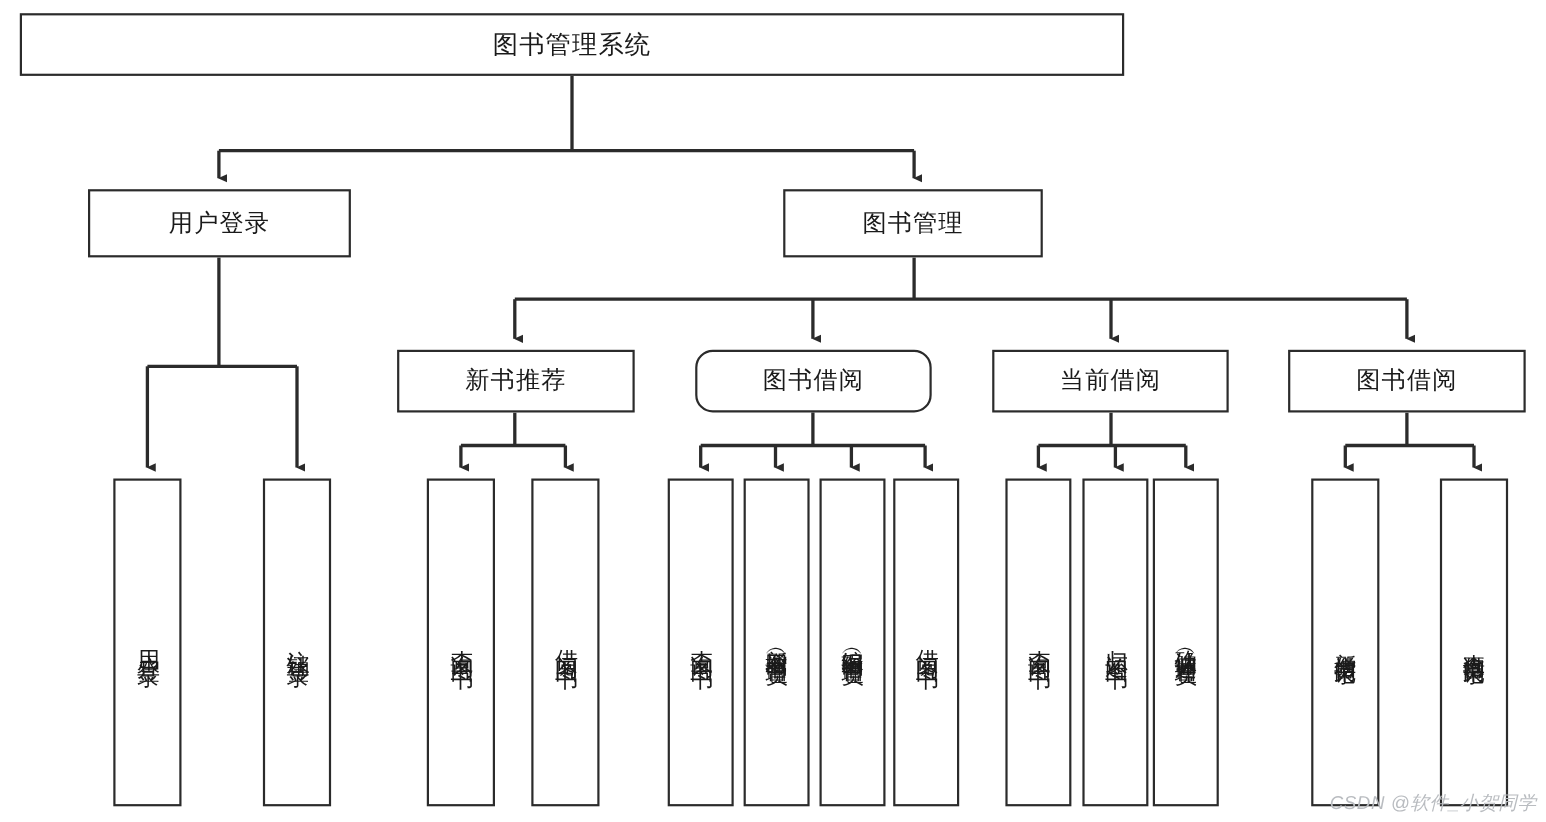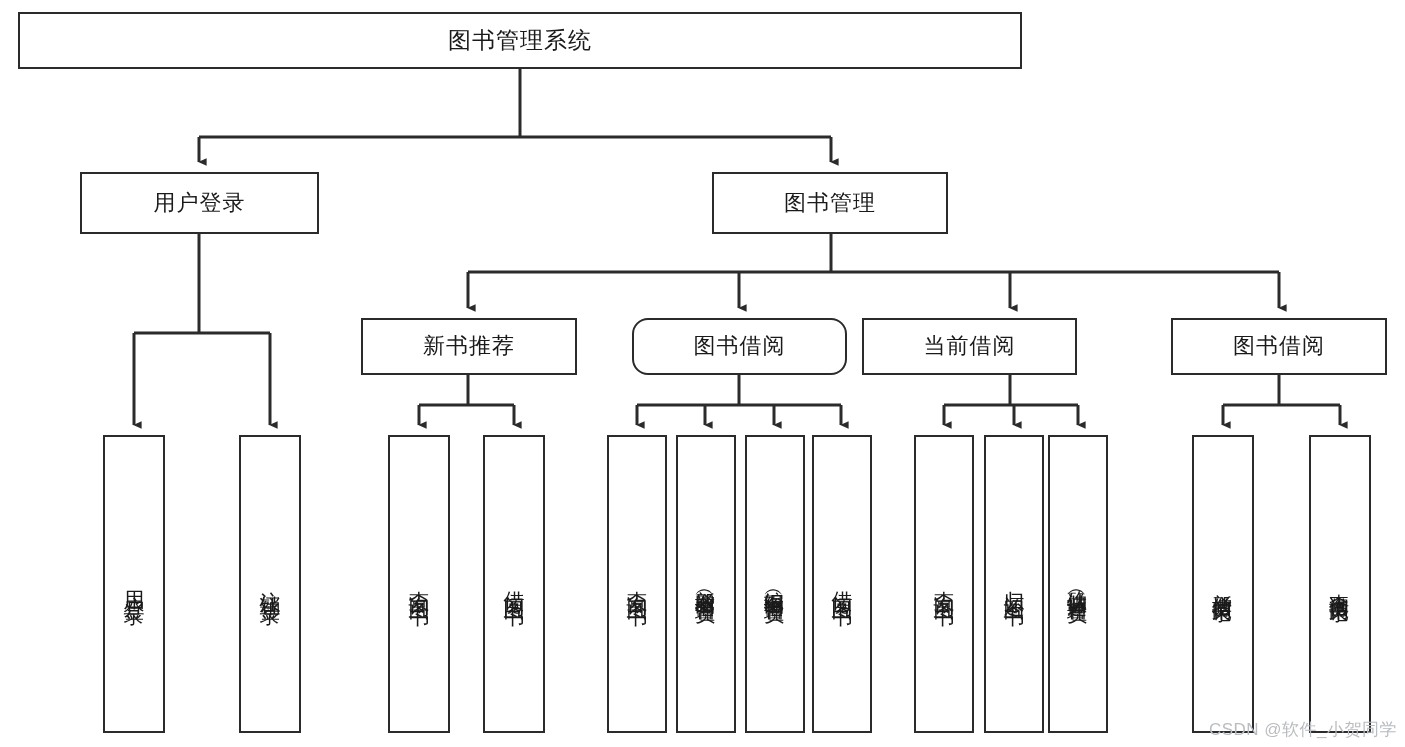--- a/index.html
+++ b/index.html
@@ -61,20 +61,21 @@
     font-size: 20px;
   }
   .watermark {
     position: absolute;
     right: 8px;
     bottom: 6px;
     font-size: 17px;
     color: #b9bcc0;
     white-space: nowrap;
     letter-spacing: 0.5px;
+    font-style: italic;
   }
 </style>
 </head>
 <body>
 
 <div id="canvas">
 
   <svg id="edges" viewBox="0 0 1405 747" xmlns="http://www.w3.org/2000/svg">
     <defs>
       <marker id="arrow" markerWidth="9" markerHeight="9" refX="4.2" refY="7.6" orient="auto" markerUnits="userSpaceOnUse">
@@ -135,21 +136,21 @@
   <div class="node h" style="left:712px; top:172px; width:236px; height:62px;">
     <span>图书管理</span>
   </div>
 
   <div class="node h" style="left:361px; top:318px; width:216px; height:57px;">
     <span>新书推荐</span>
   </div>
   <div class="node h" style="left:632px; top:318px; width:215px; height:57px;border-radius:16px;">
     <span>图书借阅</span>
   </div>
-  <div class="node h" style="left:862px; top:318px; width:215px; height:57px;">
+  <div class="node h" style="left:902px; top:318px; width:215px; height:57px;">
     <span>当前借阅</span>
   </div>
   <div class="node h" style="left:1171px; top:318px; width:216px; height:57px;">
     <span>图书借阅</span>
   </div>
 
   <div class="node v" style="left:103px; top:435px; width:62px; height:298px;">
     <span class="vtext">用户登录</span>
   </div>
   <div class="node v" style="left:239px; top:435px; width:62px; height:298px;">

